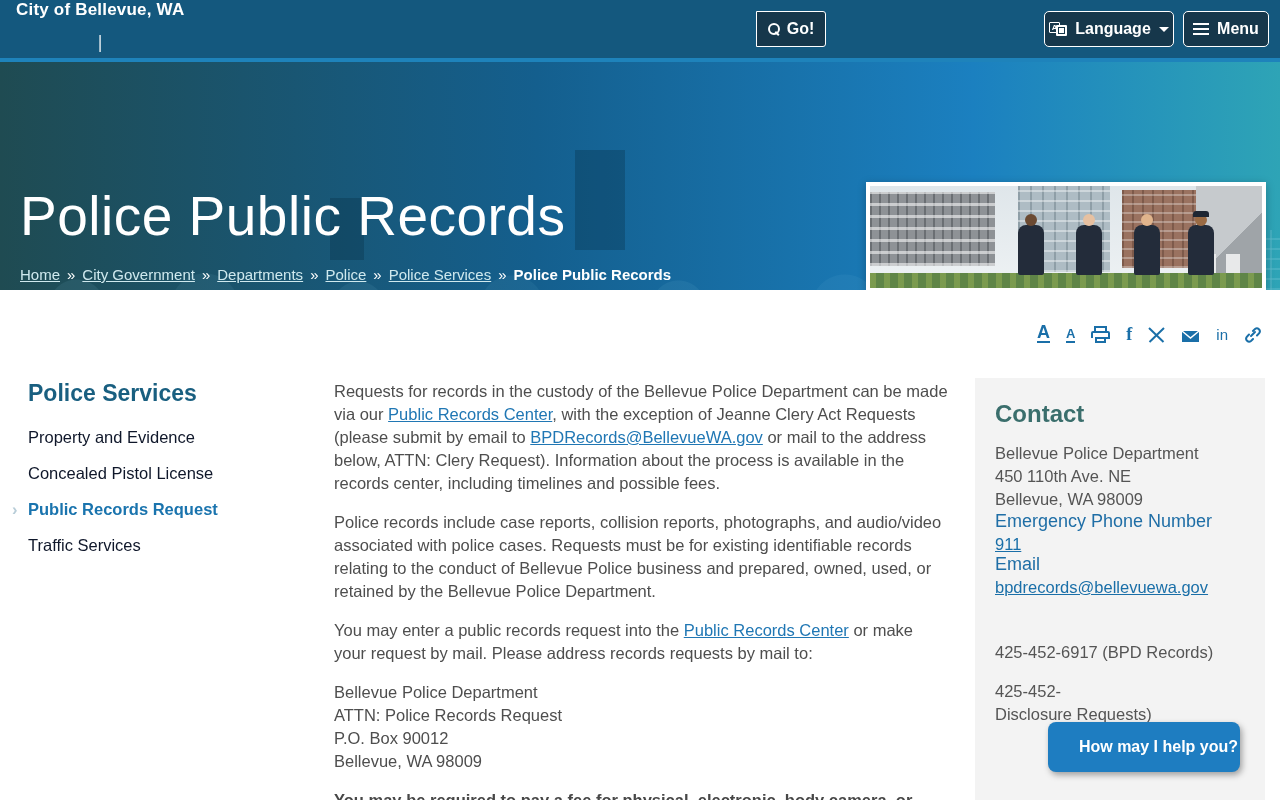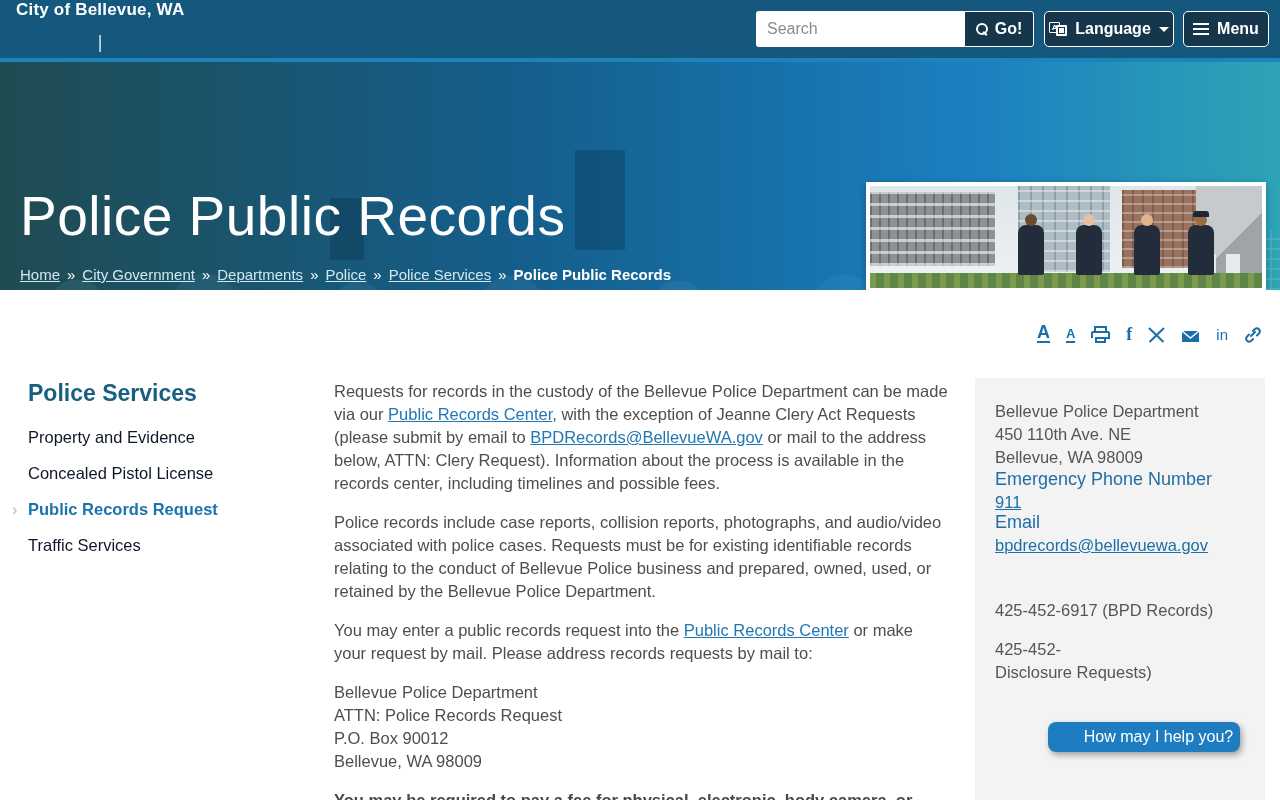--- a/index.html
+++ b/index.html
@@ -104,40 +104,39 @@
   .fee-notice { font-weight:bold; color:#474747; }
 
   .contact-panel { position:absolute; left:975px; top:88px; width:290px; height:430px; background:#f3f3f3; padding:22px 20px; }
   .contact-heading { font-size:24px; font-weight:bold; color:#3a6e6c; margin-bottom:14px; }
   .contact-addr { font-size:16.5px; line-height:23px; color:#555; }
   .contact-sub { font-size:18px; color:#1f6ea6; margin-bottom:3px; }
   .contact-link { font-size:16.5px; color:#1a6fa8; text-decoration:underline; cursor:pointer; display:inline-block; }
   .contact-phone { font-size:16.5px; line-height:23px; color:#555; margin-top:44px; }
   .contact-phone2 { font-size:16.5px; line-height:23px; color:#555; margin-top:16px; }
 
-  .chat-btn { position:absolute; left:1048px; top:722px; width:192px; height:30px; background:#1e7dc1; border:none;
-              border-radius:8px; color:#fff; font-size:16px; font-weight:normal; display:flex; align-items:center;
+  .chat-btn { position:absolute; left:1048px; top:722px; width:192px; height:50px; background:#1e7dc1; border:none;
+              border-radius:8px; color:#fff; font-size:16px; font-weight:bold; display:flex; align-items:center;
               justify-content:center; box-shadow:2px 3px 6px rgba(0,0,0,.35); cursor:pointer; font-family:"Liberation Sans",sans-serif;padding-left:29px; }
 
   svg.ic { display:block; }
 </style>
 </head>
 <body>
 
 <div id="page">
 
   <div id="header">
     <div class="brand">
       <span class="site">City of Bellevue, WA</span>
       <span class="sep">|</span>
       <span class="dept">Police</span>
     </div>
 
     <div class="search-group">
-      <input class="search-input" type="text" placeholder="Search" style="">
       <button class="go-btn">
         <span class="mag"></span>
         <span>Go!</span>
       </button>
     </div>
 
     <button class="hdr-btn" id="lang-btn">
       <span class="lang-ico">
           <span class="la">A</span>
           <span class="lb"></span>
@@ -247,20 +246,21 @@
       <p>
         <span>Bellevue Police Department</span><br>
         <span>ATTN: Police Records Request</span><br>
         <span>P.O. Box 90012</span><br>
         <span>Bellevue, WA 98009</span>
       </p>
       <p class="fee-notice">You may be required to pay a fee for physical, electronic, body camera, or</p>
     </div>
 
     <div class="contact-panel">
+      <div class="contact-heading">Contact</div>
       <div class="contact-addr">
         <span>Bellevue Police Department</span><br>
         <span>450 110th Ave. NE</span><br>
         <span>Bellevue, WA 98009</span>
       </div>
       <div class="contact-sub">Emergency Phone Number</div>
       <a class="contact-link">911</a>
       <div class="contact-sub" style="">Email</div>
       <a class="contact-link">bpdrecords@bellevuewa.gov</a>
       <div class="contact-phone">425-452-6917 (BPD Records)</div>

